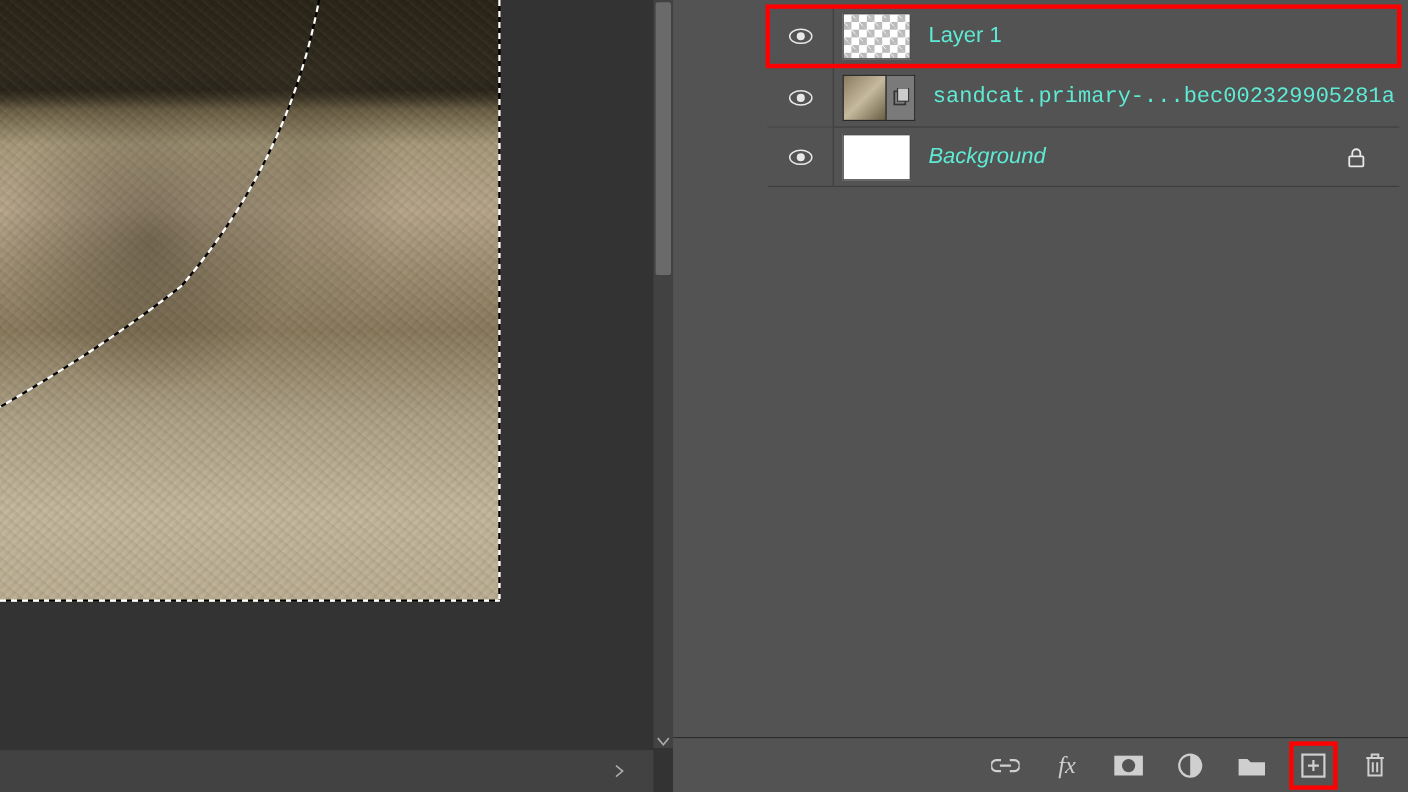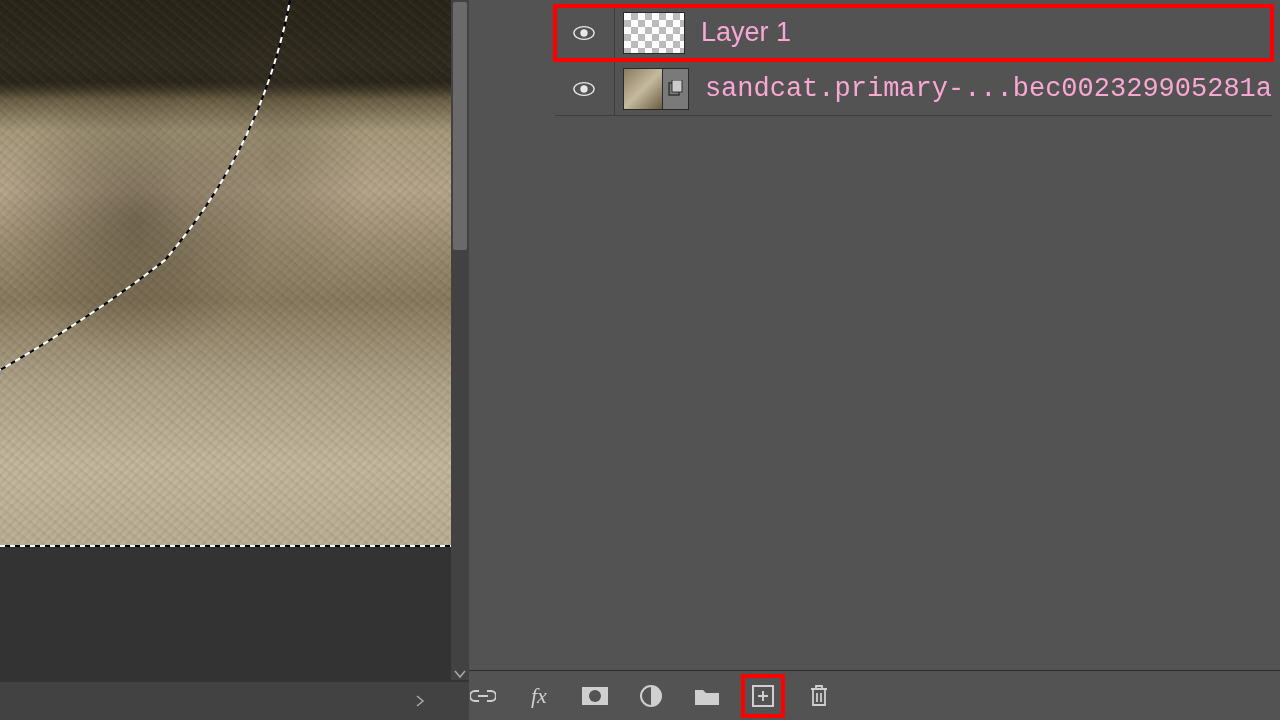--- a/index.html
+++ b/index.html
@@ -158,36 +158,36 @@
     background-position: 0 0, 7px 7px;
     background-color: #fff;
   }
   .thumb.white { background: #fff; }
   .thumb.img {
     background: linear-gradient(135deg,#8a7b5e 0%, #c5b99e 50%, #695d43 100%);
     width:40px;
   }
   .thumb-group { display:flex; align-items:center; margin: 0 16px 0 8px;}
   .layer-name {
-    color: #f9a8d4;
-    font-size: 27px;
+    color: #5eead4;
+    font-size: 20px;
     flex: 1;
   }
   .layer-name.italic { font-style: italic; }
   .lock-icon {
     width: 22px; height: 22px;
     margin-right: 28px;
   }
   
   .bottom-bar {
     height: 50px;
     border-top: 1px solid #2c2c2c;
     display: flex;
     align-items: center;
-    justify-content: flex-start;
+    justify-content: flex-end;
     padding-right: 16px;
     gap: 28px;
     background: #535353;
   }
   .bar-icon {
     width: 28px;
     height: 28px;
     display: flex;
     align-items: center;
     justify-content: center;
@@ -254,20 +254,34 @@
         <div style="width:26px;height:42px;background:#7a7a7a;display:flex;align-items:center;justify-content:center;border:1px solid #2a2a2a;border-left:none;">
           <svg width="16" height="18" viewBox="0 0 16 18">
               <rect x="2" y="3" width="10" height="12" fill="none" stroke="#333" stroke-width="1.5"></rect>
               <rect x="5" y="0" width="10" height="12" fill="#ccc" stroke="#333" stroke-width="1"></rect>
             </svg>
         </div>
       </div>
       <div class="layer-name">sandcat.primary-...bec002329905281a</div>
     </div>
 
+    <div class="row-wrap" style="margin-left:86px;margin-right:8px;">
+      <div class="vis-cell in-highlight" style="margin-left:0;border-left:none;">
+        <svg class="eye-icon" viewBox="0 0 24 16">
+          <ellipse cx="12" cy="8" rx="11" ry="7" fill="none" stroke="#e8e8e8" stroke-width="1.5"></ellipse>
+          <circle cx="12" cy="8" r="4" fill="#e8e8e8"></circle>
+        </svg>
+      </div>
+      <div class="thumb white"></div>
+      <div class="layer-name italic">Background</div>
+      <svg class="lock-icon" viewBox="0 0 24 24">
+        <rect x="5" y="11" width="14" height="10" rx="1" fill="none" stroke="#e8e8e8" stroke-width="1.8"></rect>
+        <path d="M8 11 V8 a4 4 0 0 1 8 0 V11" fill="none" stroke="#e8e8e8" stroke-width="1.8"></path>
+      </svg>
+    </div>
 
   </div>
 
   <div class="bottom-bar">
     <div class="bar-icon">
       <svg width="26" height="16" viewBox="0 0 26 16">
           <path d="M9 3 H5 a5 5 0 0 0 0 10 H9 M17 3 H21 a5 5 0 0 1 0 10 H17 M8 8 H18" stroke="#cfcfcf" stroke-width="2" fill="none"></path>
         </svg>
     </div>
     <div class="bar-icon" style="font-style:italic;font-size:22px;font-family:serif;">fx</div>

